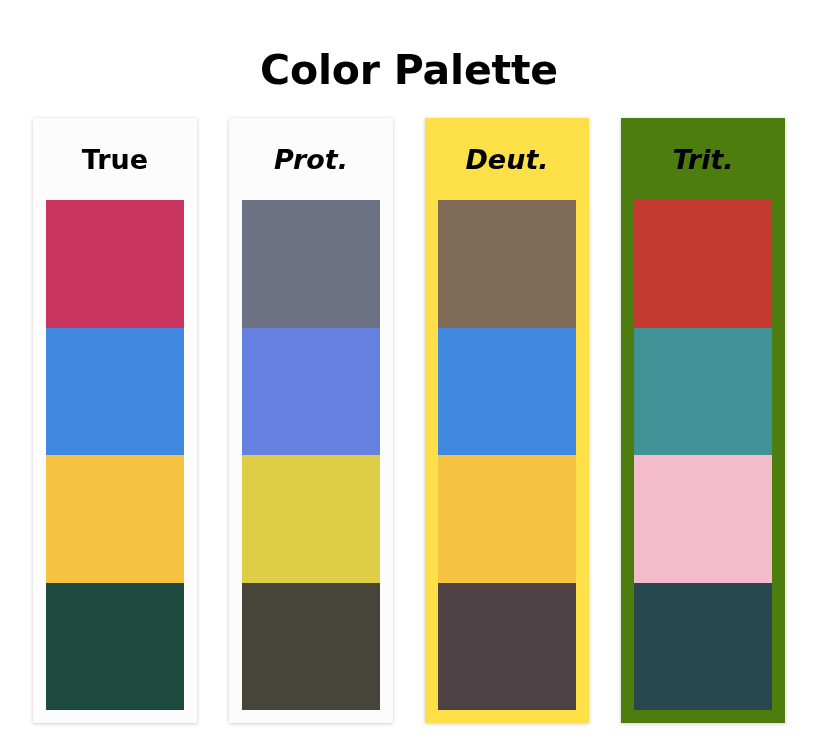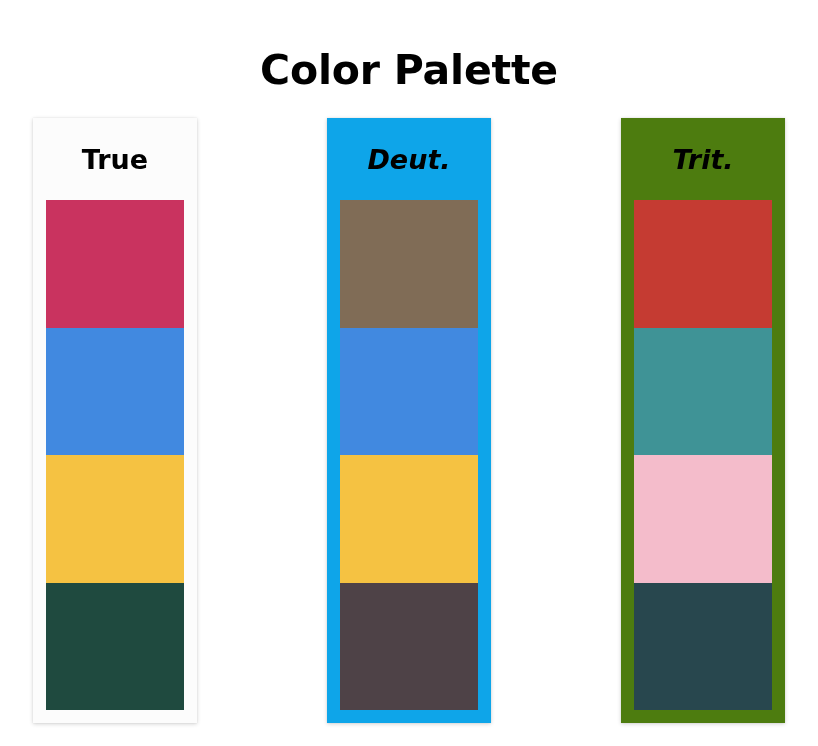--- a/index.html
+++ b/index.html
@@ -89,22 +89,31 @@
     <div class="palette-card" style="background: rgb(252, 252, 252);">
       <div class="card-header">True</div>
       <div class="swatch-stack">
         <div class="swatch" style="background: rgb(201, 51, 95);"></div>
         <div class="swatch" style="background: rgb(65, 137, 224);"></div>
         <div class="swatch" style="background: rgb(245, 194, 66);"></div>
         <div class="swatch" style="background: rgb(31, 74, 63);"></div>
       </div>
     </div>
 
+    <div class="palette-card" style="background: rgb(252, 252, 252);">
+      <div class="card-header italic">Prot.</div>
+      <div class="swatch-stack">
+        <div class="swatch" style="background: rgb(109, 113, 132);"></div>
+        <div class="swatch" style="background: rgb(101, 128, 222);"></div>
+        <div class="swatch" style="background: rgb(221, 206, 69);"></div>
+        <div class="swatch" style="background: rgb(71, 68, 57);"></div>
+      </div>
+    </div>
 
-    <div class="palette-card" style="background: #0ea5e9;">
+    <div class="palette-card" style="background: #fde047;">
       <div class="card-header italic">Deut.</div>
       <div class="swatch-stack">
         <div class="swatch" style="background: rgb(128, 108, 86);"></div>
         <div class="swatch" style="background: rgb(65, 137, 224);"></div>
         <div class="swatch" style="background: rgb(245, 194, 66);"></div>
         <div class="swatch" style="background: rgb(78, 66, 71);"></div>
       </div>
     </div>
 
     <div class="palette-card" style="background: #4d7c0f;">

